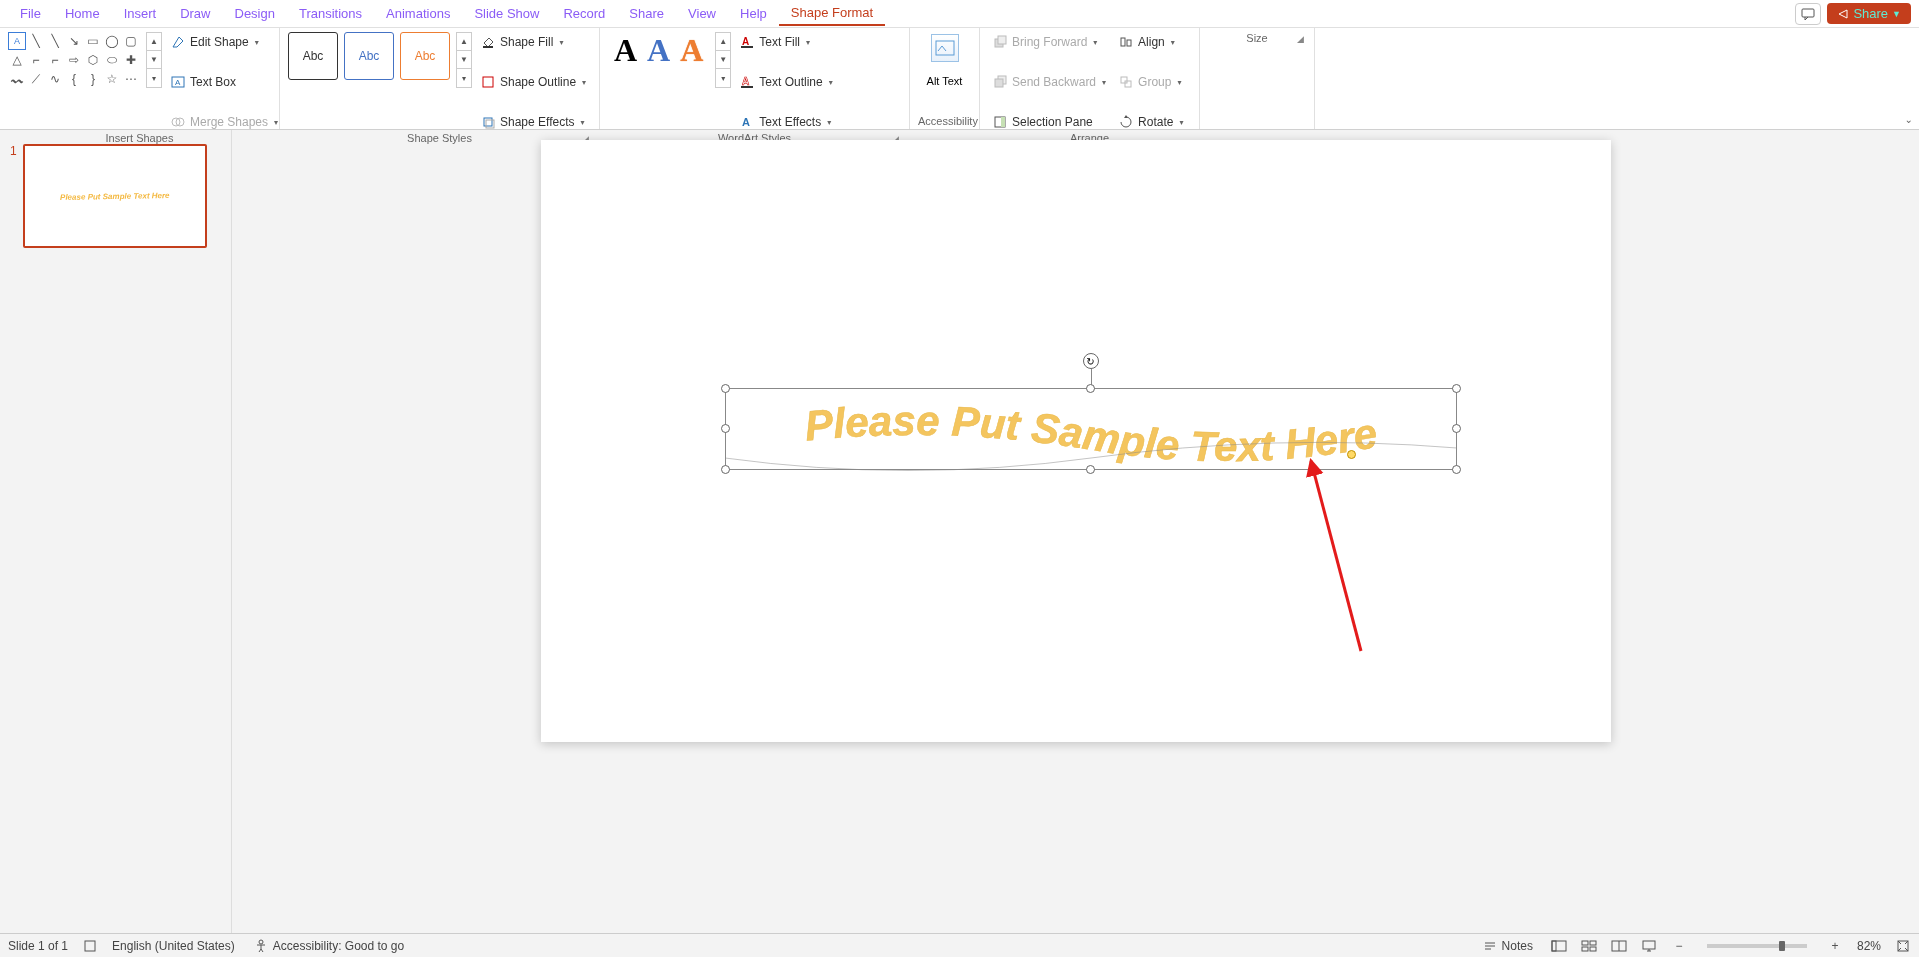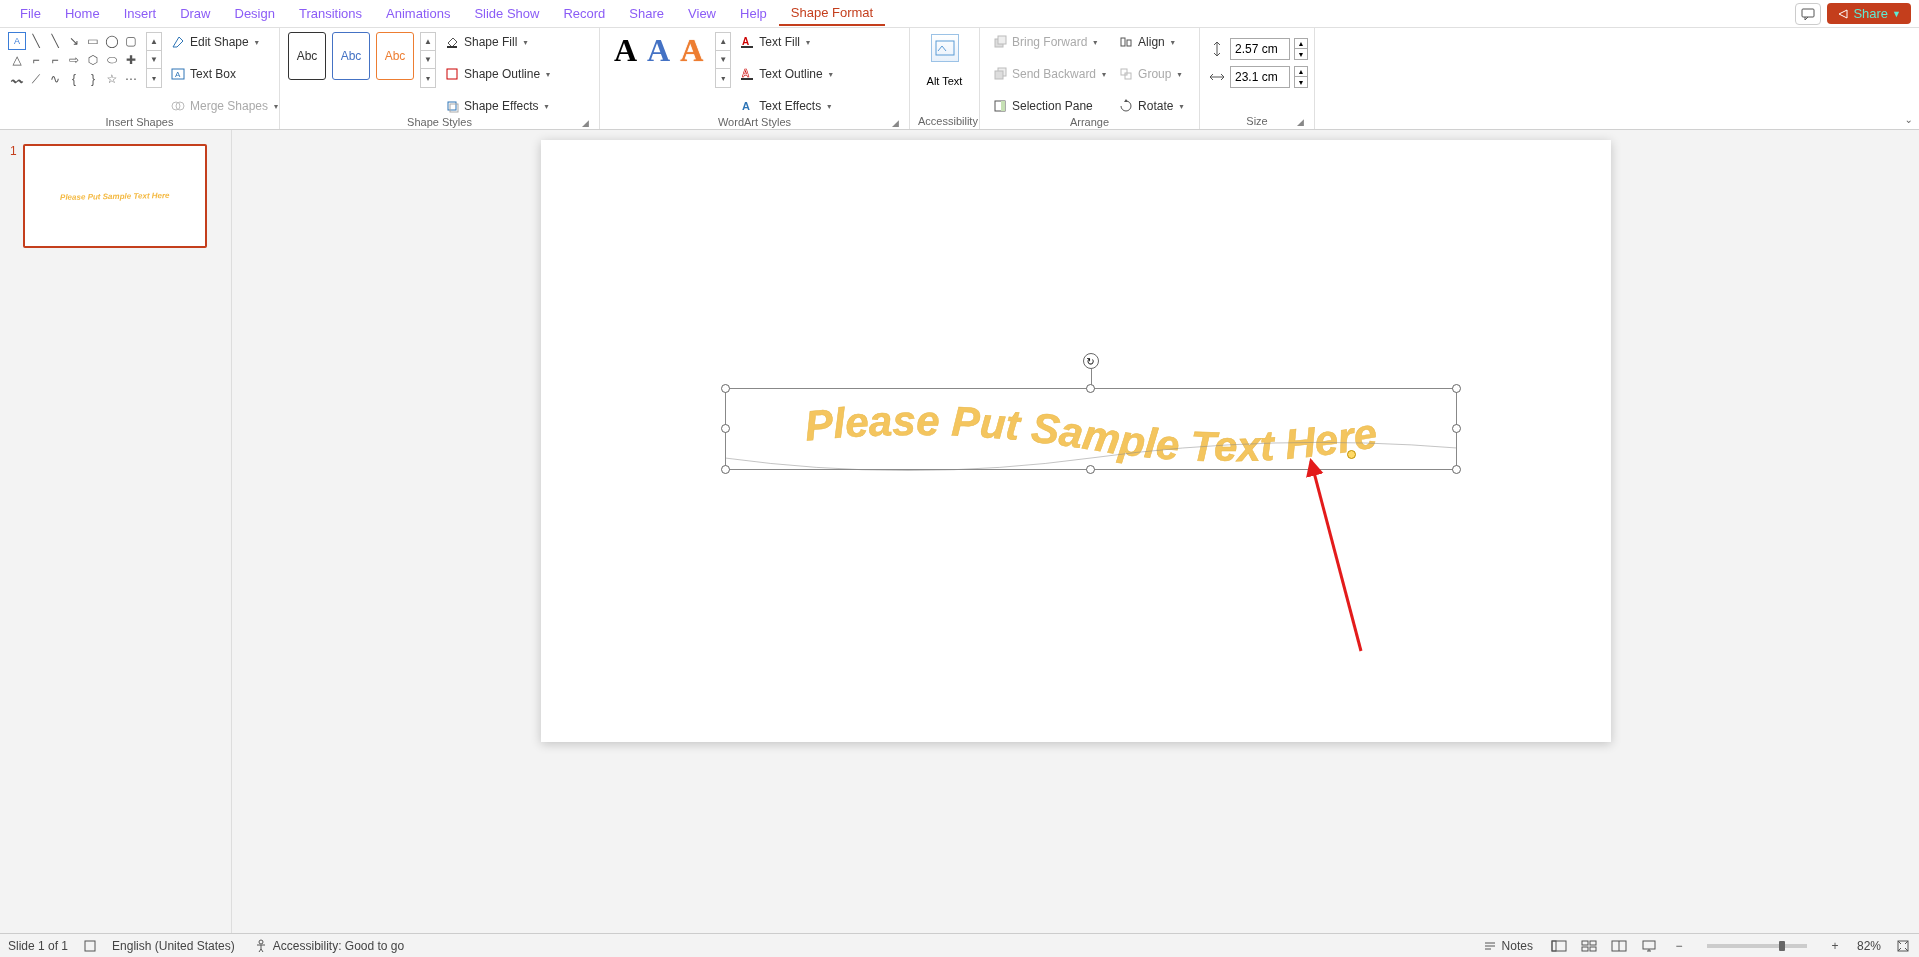--- a/index.html
+++ b/index.html
@@ -21,29 +21,29 @@
 .group-label { text-align: center; font-size: 11px; color: #666; padding-bottom: 2px; position: relative; }
 .launcher { position: absolute; right: 2px; bottom: 2px; font-size: 9px; color: #888; cursor: pointer; }
 
 
 .shape-gallery { display: grid; grid-template-columns: repeat(7, 18px); grid-auto-rows: 18px; gap: 1px; }
 .shape-gallery .cell { width: 18px; height: 18px; display: flex; align-items: center; justify-content: center; font-size: 12px; color: #555; border: 1px solid transparent; cursor: pointer; }
 .shape-gallery .cell.tb { border: 1px solid #3b7dd8; color: #3b7dd8; font-size: 9px; }
 .gallery-nav { display: flex; flex-direction: column; border: 1px solid #ccc; margin-left: 2px; }
 .gallery-nav div { width: 14px; height: 18px; display: flex; align-items: center; justify-content: center; font-size: 8px; color: #555; border-bottom: 1px solid #ccc; cursor: pointer; }
 .gallery-nav div:last-child { border-bottom: none; }
-.vstack { display: flex; flex-direction: column; gap: 12px; }
+.vstack { display: flex; flex-direction: column; gap: 20px; }
 .rbtn { display: flex; align-items: center; gap: 4px; font-size: 12px; color: #333; padding: 2px 4px; cursor: pointer; white-space: nowrap; }
 .rbtn.disabled { color: #aaa; }
 .rbtn .ic { width: 16px; height: 16px; display: inline-flex; align-items: center; justify-content: center; }
 .rbtn .chev { font-size: 8px; margin-left: 2px; color: #666; }
 
 
 .style-swatches { display: flex; gap: 6px; align-items: center; }
-.swatch { width: 38px; height: 48px; border: 1px solid #ccc; border-radius: 3px; display: flex; align-items: center; justify-content: center; font-size: 12px; cursor: pointer; }
+.swatch { width: 50px; height: 48px; border: 1px solid #ccc; border-radius: 3px; display: flex; align-items: center; justify-content: center; font-size: 12px; cursor: pointer; }
 .swatch.s1 { border-color: #333; color: #333; }
 .swatch.s2 { border-color: #4472c4; color: #4472c4; }
 .swatch.s3 { border-color: #ed7d31; color: #ed7d31; }
 
 
 .wa-swatches { display: flex; gap: 10px; align-items: center; padding: 0 6px; }
 .wa { font-size: 32px; font-family: "Times New Roman", serif; font-weight: bold; cursor: pointer; }
 .wa.a1 { color: #000; }
 .wa.a2 { color: #4472c4; }
 .wa.a3 { color: #ed7d31; text-shadow: 0 0 1px #ed7d31; }
@@ -376,48 +376,20 @@
             </span>
           <span>Rotate</span>
           <span class="chev">▾</span>
         </div>
       </div>
     </div>
     <div class="group-label">Arrange</div>
   </div>
 
   <div class="group" style="width:115px">
-    <div class="group-body">
-      <div class="size-fields">
-        <div class="size-row">
-          <span class="ic">
-              <svg width="14" height="16">
-                <path d="M7 1 L7 15 M4 4 L7 1 L10 4 M4 12 L7 15 L10 12" fill="none" stroke="#555"></path>
-              </svg>
-            </span>
-          <input class="size-input" value="2.57 cm" style="">
-          <div class="spin">
-              <div>▲</div>
-              <div>▼</div>
-            </div>
-        </div>
-        <div class="size-row">
-          <span class="ic">
-              <svg width="16" height="14">
-                <path d="M1 7 L15 7 M4 4 L1 7 L4 10 M12 4 L15 7 L12 10" fill="none" stroke="#555"></path>
-              </svg>
-            </span>
-          <input class="size-input" value="23.1 cm" style="">
-          <div class="spin">
-              <div>▲</div>
-              <div>▼</div>
-            </div>
-        </div>
-      </div>
-    </div>
     <div class="group-label">
       <span>Size</span>
       <span class="launcher">◢</span>
     </div>
   </div>
 
   <div class="collapse-ribbon">⌄</div>
 </div>
 
 <div class="main">

